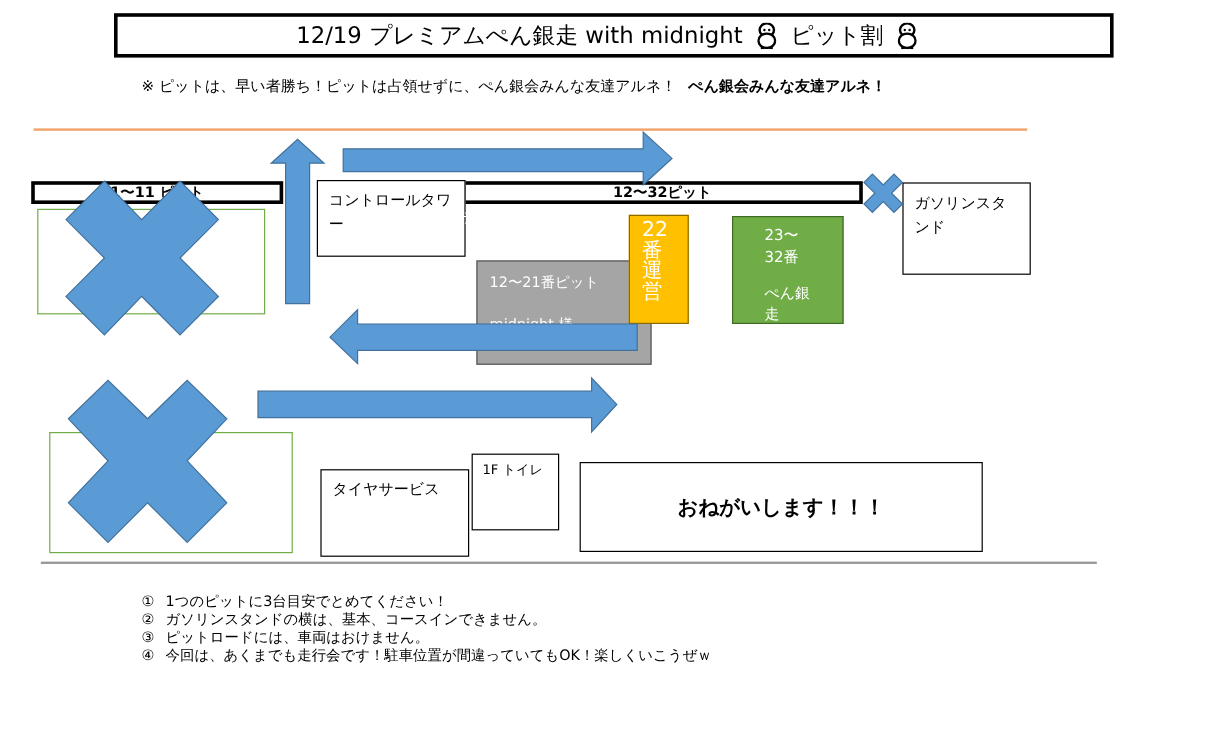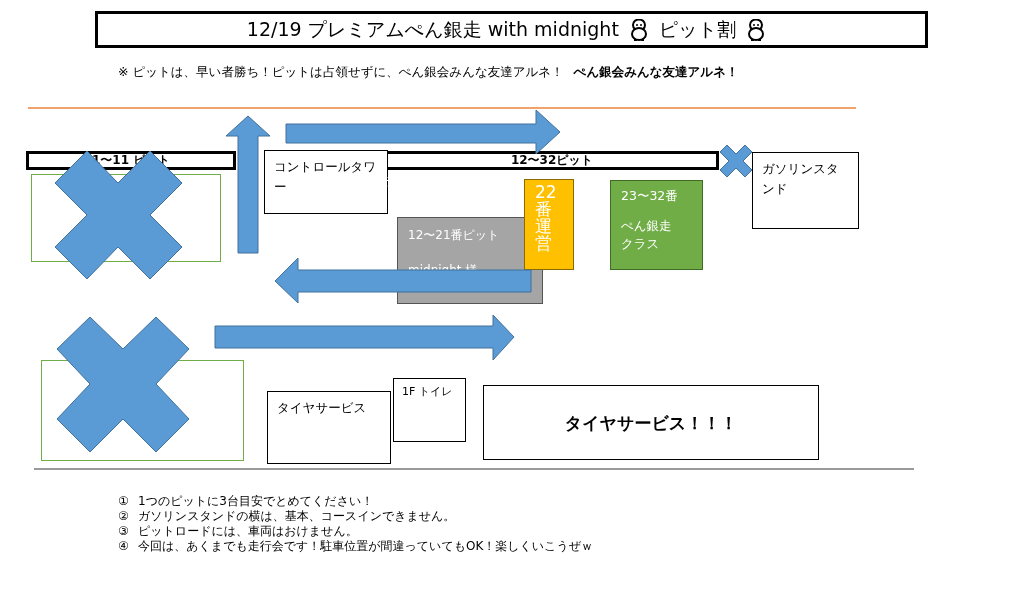--- a/index.html
+++ b/index.html
@@ -15,21 +15,21 @@
   .hr-gray { left:34px; top:468px; width:880px; height:2px; background:#9a9a9a; }
   .bar { border:3px solid #000; background:#fff; font-size:12px; font-weight:bold;
          display:flex; align-items:center; justify-content:center; height:19px; }
   .box { border:1.5px solid #000; background:#fff; font-size:12.5px; padding:6px 9px; line-height:20px; }
   .green-outline { border:1.5px solid #70ad47; background:transparent; }
   .pit-gray { left:397px; top:177px; width:146px; height:87px; background:#a5a5a5; border:1.5px solid #555;
               color:#fff; font-size:12px; padding:8px 10px; line-height:18px;margin-top:40px; }
   .pit-yellow { left:524px; top:179px; width:50px; height:91px; background:#ffc000; border:1.5px solid #8a6a00;
                 color:#fff; font-size:17px; padding:4px 10px; line-height:17px; }
   .pit-green { left:610px; top:180px; width:93px; height:90px; background:#70ad47; border:1.5px solid #3f6b25;
-               color:#fff; font-size:12.5px; padding:6px 10px; line-height:18px; }
+               color:#fff; font-size:12.5px; padding:6px 26px; line-height:18px; }
   .rules { left:118px; top:494px; font-size:12px; line-height:15px; }
   .rules .row { white-space:nowrap; }
   .rules .num { display:inline-block; width:20px; }
   svg.overlay { position:absolute; left:0; top:0; }
   .free-pit { font-size:17px; font-weight:bold; display:flex; align-items:center; justify-content:center; padding:0; }
 </style>
 </head>
 <body>
 
 <div class="abs title-box">
@@ -95,21 +95,21 @@
   <div>クラス</div>
 </div>
 
 <div class="abs box" style="left:267px;top:391px;width:124px;height:73px;">
   <span>タイヤサービス</span>
 </div>
 <div class="abs box" style="left:393px;top:378px;width:73px;height:64px;font-size:11px;line-height:16px;padding:5px 8px;">
   <span>1F トイレ</span>
 </div>
 <div class="abs box free-pit" style="left:483px;top:385px;width:336px;height:75px;">
-  <span>タイヤサービス！！！</span>
+  <span>おねがいします！！！</span>
 </div>
 
 <svg class="overlay" width="1024" height="612">
 
   <polygon points="238,253 258,253 258,136 270,136 248,116 226,136 238,136" fill="#5b9bd5" stroke="#41719c" stroke-width="1"></polygon>
 
   <polygon points="286,124 536,124 536,110 560,132 536,154 536,143 286,143" fill="#5b9bd5" stroke="#41719c" stroke-width="1"></polygon>
 
   <polygon points="531,270 298,270 298,258 275,281 298,303 298,292 531,292" fill="#5b9bd5" stroke="#41719c" stroke-width="1"></polygon>
 

